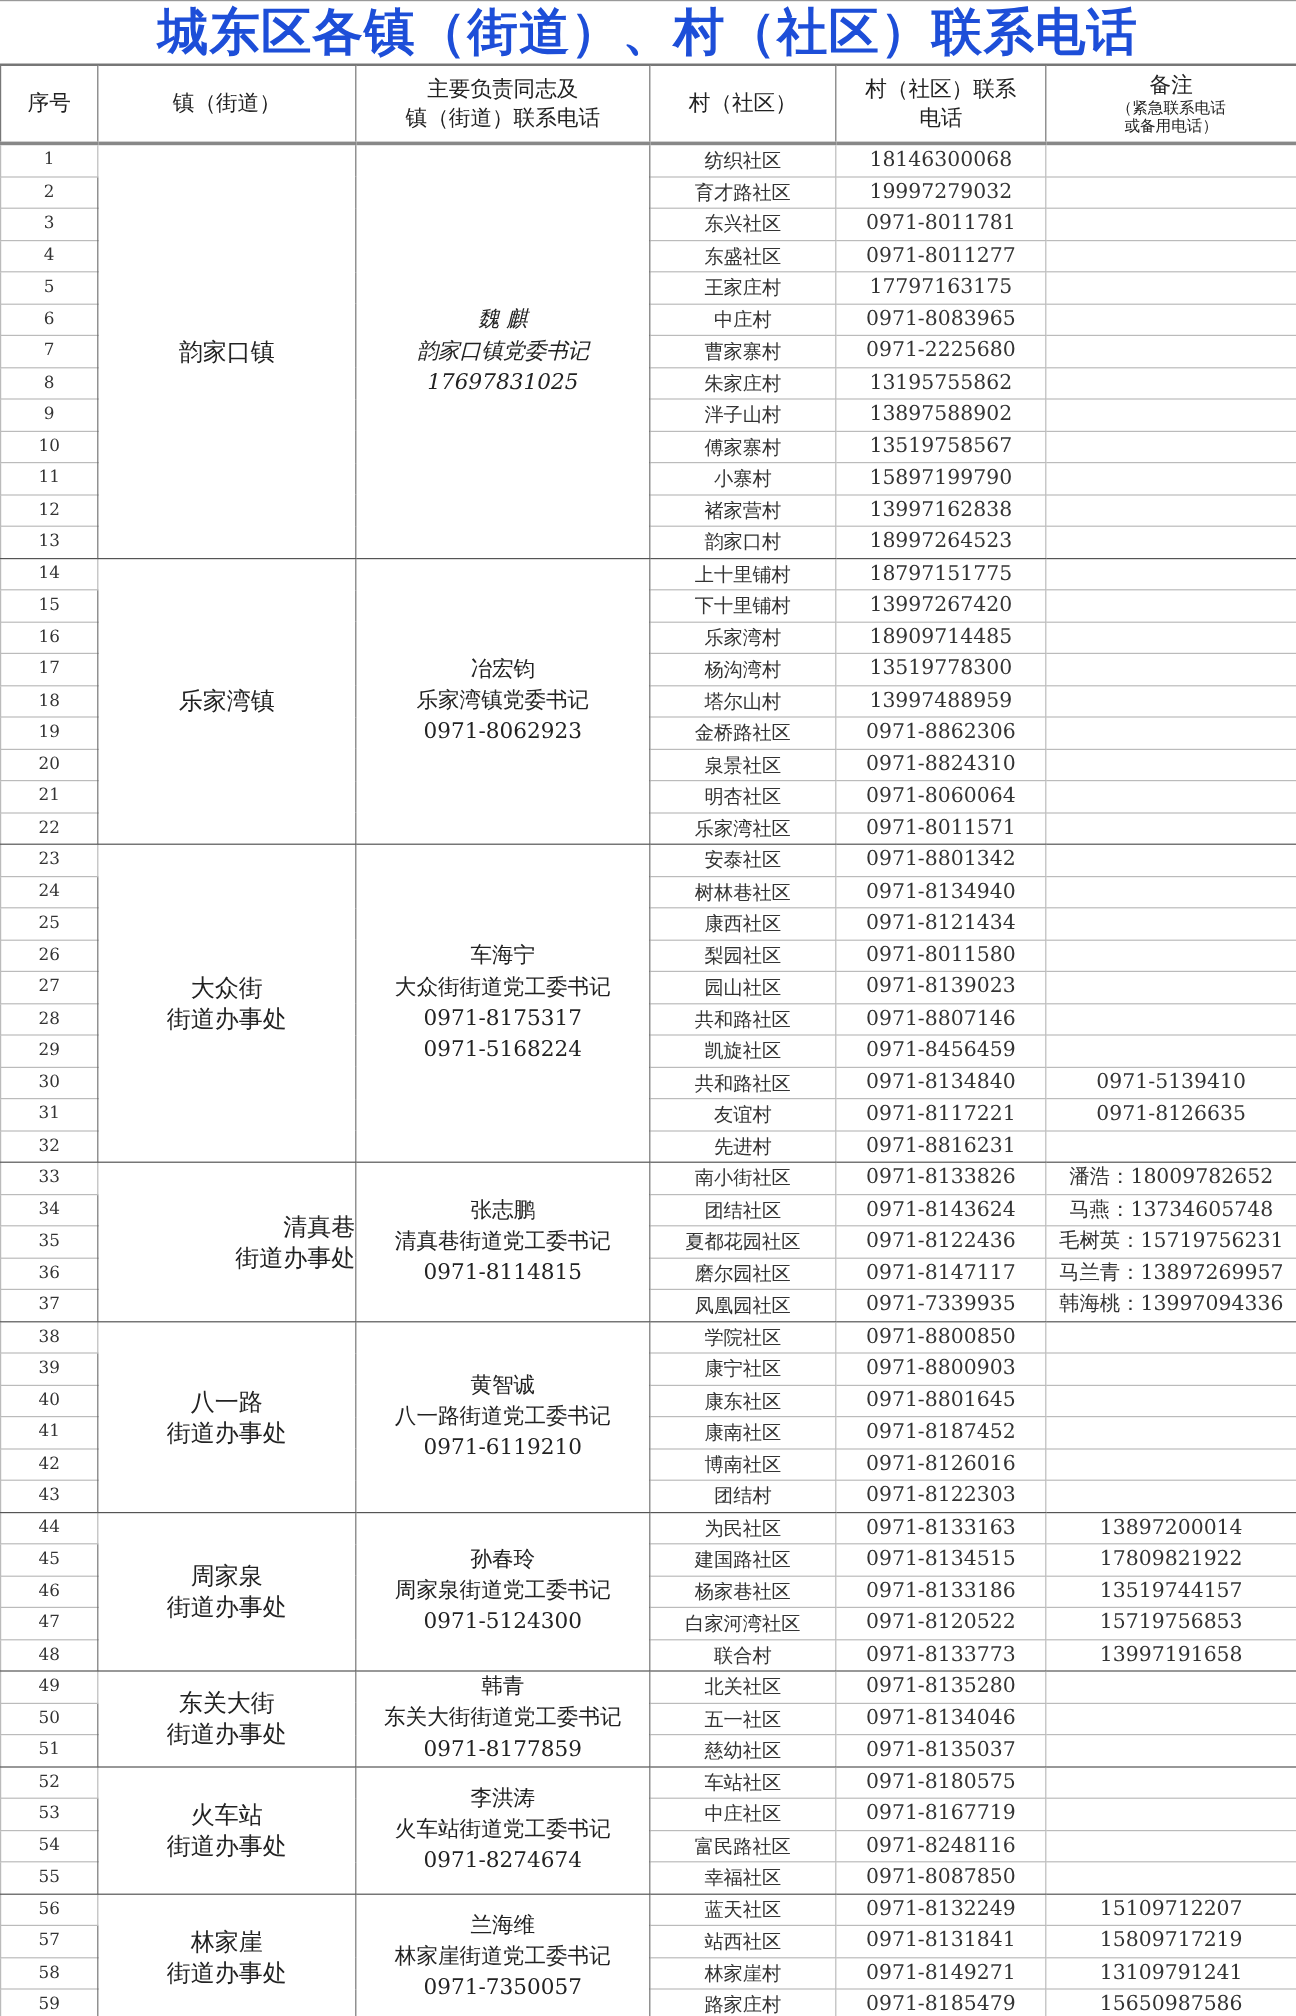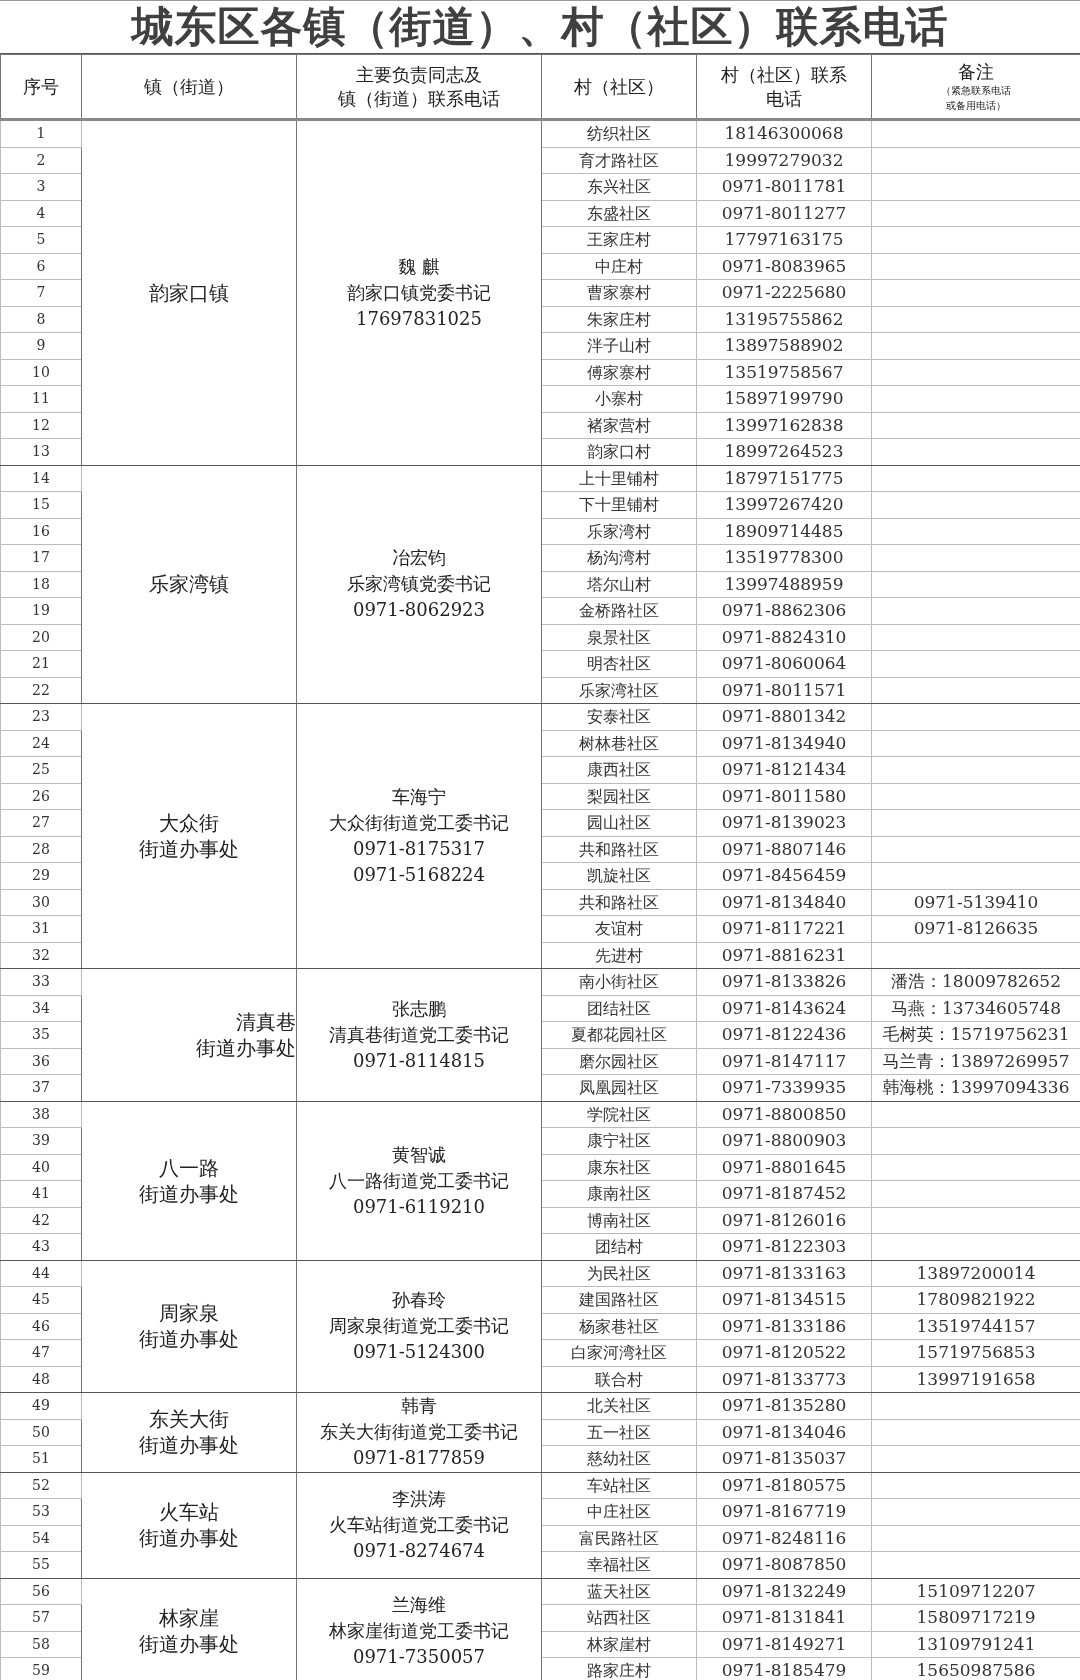--- a/index.html
+++ b/index.html
@@ -2,35 +2,35 @@
 <html><head>
   <meta charset="utf-8">
   <style>
     html, body { margin: 0; padding: 0; background: #ffffff; }
     body { width: 1080px; height: 1680px; overflow: hidden; font-family: "DejaVu Serif", "Liberation Serif", serif; color: #222; }
     .sheet { position: relative; width: 1080px; }
     .title {
       height: 52px; line-height: 52px; text-align: center;
       font-family: "DejaVu Sans", "Liberation Sans", sans-serif;
       font-size: 42px; font-weight: bold; letter-spacing: 1px;
-      border-bottom: 1px solid #555; border-top: 1px solid #999; color: #404040;
+      border-bottom: 1px solid #555; border-top: 1px solid #999; color: #1d4ed8;
     }
     table { border-collapse: collapse; width: 1080px; table-layout: fixed; }
     col.c-idx { width: 81px; }
     col.c-town { width: 215px; }
     col.c-leader { width: 245px; }
     col.c-vil { width: 155px; }
     col.c-phone { width: 175px; }
     col.c-note { width: 209px; }
     th {
       height: 63px; font-weight: normal; font-size: 18px;
       font-family: "DejaVu Sans", "Liberation Sans", sans-serif;
       border: 1px solid #777; border-bottom: 3px solid #888; padding: 0; line-height: 24px; color: #222;
     }
-    th .small { font-size: 10px; line-height: 15px; display: block; }
+    th .small { font-size: 13px; line-height: 15px; display: block; }
     th .big { font-size: 18px; display: block; line-height: 22px; }
     td {
       height: 25.5px; padding: 0; border: 1px solid #bbb; text-align: center;
       font-size: 17px; line-height: 25px; white-space: nowrap; overflow: hidden;
     }
     td.idx { font-size: 14px; color: #333; }
     td.town { font-size: 20px; line-height: 26px; border-left: 1px solid #777; border-right: 1px solid #777; font-family: "DejaVu Sans", "Liberation Sans", sans-serif; }
     td.leader { font-size: 18px; line-height: 26px; border-right: 1px solid #777; }
     td.vil { font-family: "DejaVu Sans", "Liberation Sans", sans-serif; font-size: 16px; color: #333; }
     td.phone { font-size: 17px; color: #333; }
@@ -71,21 +71,21 @@
           <span class="small">或备用电话）</span>
         </th>
       </tr>
     </thead>
     <tbody id="table-body">
         <tr>
           <td class="idx">1</td>
           <td class="town" rowspan="13" style="border-bottom: 1px solid rgb(85, 85, 85);">
             <span class="line">韵家口镇</span>
           </td>
-          <td class="leader" rowspan="13" style="border-bottom: 1px solid rgb(85, 85, 85);">
+          <td class="leader" rowspan="13" style="border-bottom: 1px solid rgb(85, 85, 85); font-style: italic;">
             <span class="line">魏 麒</span>
             <span class="line">韵家口镇党委书记</span>
             <span class="line">17697831025</span>
           </td>
           <td class="vil">纺织社区</td>
           <td class="phone">18146300068</td>
           <td class="note"></td>
         </tr>
         <tr>
           <td class="idx">2</td>

